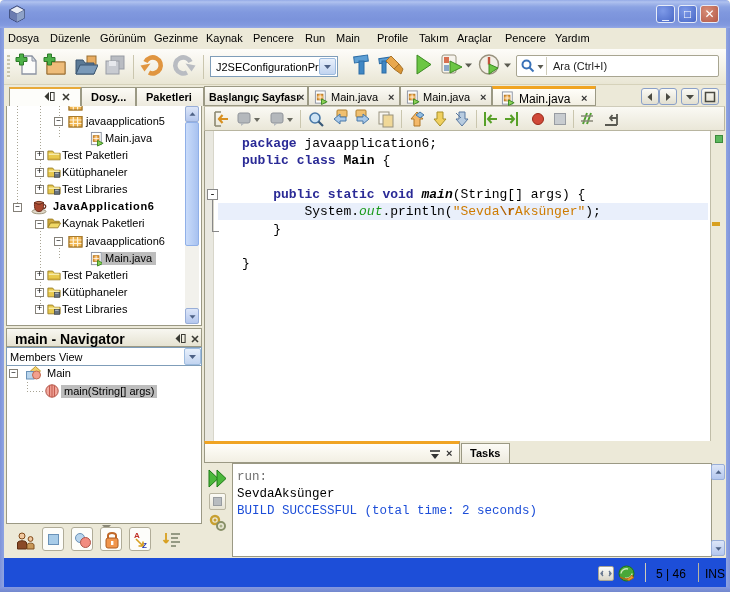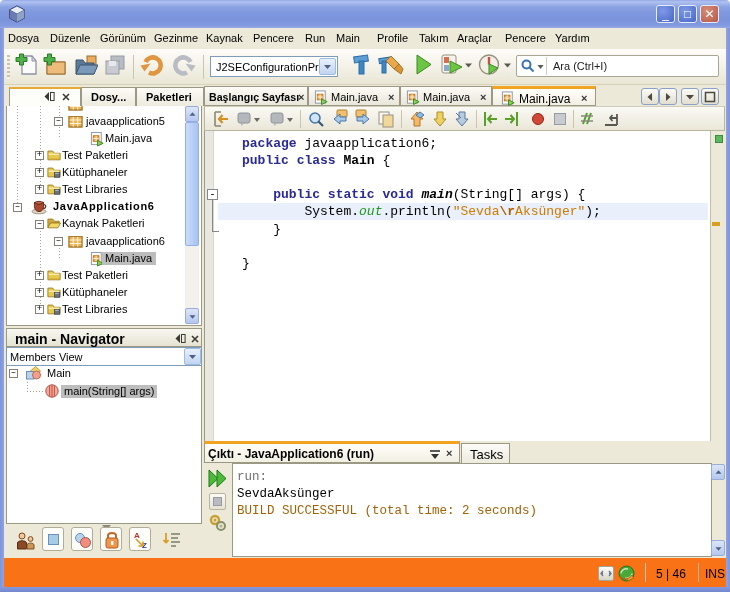--- a/index.html
+++ b/index.html
@@ -34,21 +34,21 @@
 
 #etabbar{left:204px;top:86px;width:521px;height:20px;}
 #etoolbar{left:204px;top:106px;width:521px;height:25px;background:linear-gradient(180deg,#faf9f4,#eae7d8);border:1px solid #b8b5a0;border-top:1px solid #cfccba;}
 #ecode{left:204px;top:131px;width:506px;height:310px;background:#fff;border-left:1px solid #9b9984;font-family:"Liberation Mono",monospace;font-size:13px;line-height:17.2px;white-space:pre;overflow:hidden;}
 #estripe{left:710px;top:131px;width:15px;height:310px;background:#ece9d8;border-left:1px solid #c0bda8;}
 
 #otabbar{left:204px;top:441px;width:521px;height:22px;}
 #obody{left:204px;top:463px;width:521px;height:94px;background:#ece9d8;}
 #otext{left:232px;top:463px;width:480px;height:94px;background:#fff;border:1px solid #9b9984;font-family:"Liberation Mono",monospace;font-size:12.5px;line-height:17px;white-space:pre;}
 
-#statusbar{left:4px;top:558px;width:722px;height:29px;background:#f97316;font-size:11px;}
+#statusbar{left:4px;top:558px;width:722px;height:29px;background:#1d4ed8;font-size:11px;}
 .exp{width:9px;height:9px;background:#fff;border:1px solid #848078;font-size:9px;line-height:7px;text-align:center;color:#000;font-family:"Liberation Mono",monospace;}
 .trow{font-size:11px;color:#000;}
 .sbtn{width:14px;height:16px;background:linear-gradient(180deg,#dde6f8,#b4c7ee);border:1px solid #98aed8;border-radius:2px;}
 .sthumb{width:14px;background:linear-gradient(90deg,#cadcfa,#a8c2f0);border:1px solid #90b0e8;border-radius:2px;}
 .navbtn{width:22px;height:24px;background:#fdfdfa;border:1px solid #b0ac98;border-radius:3px;}
 .etab{top:0;height:20px;background:linear-gradient(180deg,#fcfbf6,#e9e6da);border:1px solid #9b9984;font-size:11px;}
 .etab .tx{position:absolute;top:4px;font-size:11px;color:#333;font-weight:bold;}
 .etab.sel{background:linear-gradient(180deg,#fffef9,#f2efe3);border-top:3px solid #f0a422;height:20px;font-size:12px;}
 .ebtn{top:2px;width:18px;height:17px;background:linear-gradient(180deg,#fbfaf5,#e2dfd0);border:1px solid #8aa0c8;border-radius:3px;}
 .kw{color:#2a2a96;font-weight:bold;}
@@ -534,49 +534,48 @@
         System.<span class="grn">out</span>.println(<span class="strg">"Sevda</span><span class="esc">\r</span><span class="strg">Aksünger"</span>);
     }
 
 }</div></div>
   <div class="ab" id="estripe">
       <div class="ab" style="left:4px;top:4px;width:8px;height:8px;background:#5cb85c;border:1px solid #3c8a3c;"></div>
       <div class="ab" style="left:1px;top:91px;width:8px;height:4px;background:#d8a020;"></div>
     </div>
   <div class="ab" id="otabbar">
     <div class="ab" style="left:0;top:0;width:256px;height:22px;background:linear-gradient(180deg,#fffef9,#f2efe3);border:1px solid #9b9984;border-top:3px solid #f0a422;">
-      <span style="position:absolute;left:3px;top:3px;font-size:12px;font-weight:bold;white-space:nowrap;">Çıktı - JavaApplication6 (run)</span>
       <svg style="position:absolute;left:224px;top:6px;" width="12" height="10" viewBox="0 0 12 10">
           <path d="M1 1 H11" stroke="#333" stroke-width="1.6"></path>
           <path d="M2 4 L6 9 L10 4 Z" fill="#333"></path>
         </svg>
       <span style="position:absolute;left:241px;top:3px;font-size:11px;font-weight:bold;color:#333;">×</span>
     </div>
     <div class="ab" style="left:257px;top:2px;width:49px;height:20px;background:linear-gradient(180deg,#fcfbf6,#edeade);border:1px solid #9b9984;border-bottom:none;">
-      <span style="position:absolute;left:8px;top:3px;font-size:13px;font-weight:normal;">Tasks</span>
+      <span style="position:absolute;left:8px;top:3px;font-size:11px;font-weight:bold;">Tasks</span>
     </div>
   </div>
   <div class="ab" id="obody">
     <svg class="ab" style="left:2px;top:4px;" width="24" height="24" viewBox="0 0 24 24">
       <path d="M3 3 L12 11.5 L3 20 Z" fill="#4cb83c" stroke="#1c7a14"></path>
       <path d="M11 3 L20 11.5 L11 20 Z" fill="#4cb83c" stroke="#1c7a14"></path>
     </svg>
     <div class="ab" style="left:5px;top:30px;width:17px;height:17px;background:linear-gradient(180deg,#fbfaf5,#e6e3d4);border:1px solid #b8b4a0;border-radius:2px;">
         <div style="position:absolute;left:3px;top:3px;width:9px;height:9px;background:#b8bcc0;border:1px solid #989ca0;"></div>
       </div>
     <svg class="ab" style="left:4px;top:50px;" width="20" height="20" viewBox="0 0 20 20">
       <circle cx="7" cy="7" r="4" fill="none" stroke="#c8a030" stroke-width="2.4"></circle>
       <circle cx="13" cy="13" r="4" fill="none" stroke="#889068" stroke-width="2"></circle>
       <circle cx="7" cy="7" r="1.5" fill="#c8a030"></circle>
         <circle cx="13" cy="13" r="1.5" fill="#a8b088"></circle>
     </svg>
   </div>
   <div class="ab" id="otext"><div class="ab" style="left:4px;top:5px;color:#707070;">run:
 <span style="color:#000">SevdaAksünger</span>
-<span style="color:#a16207">BUILD SUCCESSFUL (total time: 2 seconds)</span></div></div>
+<span style="color:#1d4ed8">BUILD SUCCESSFUL (total time: 2 seconds)</span></div></div>
   <div class="ab sbtn" style="left:711px;top:464px;">
       <svg width="13" height="15" viewBox="0 0 15 16">
         <path d="M4 9.5 L7.5 5.5 L11 9.5 Z" fill="#4d6185"></path>
       </svg>
     </div>
   <div class="ab sbtn" style="left:711px;top:540px;">
       <svg width="13" height="15" viewBox="0 0 15 16">
         <path d="M4 6.5 L7.5 10.5 L11 6.5 Z" fill="#4d6185"></path>
       </svg>
     </div>

